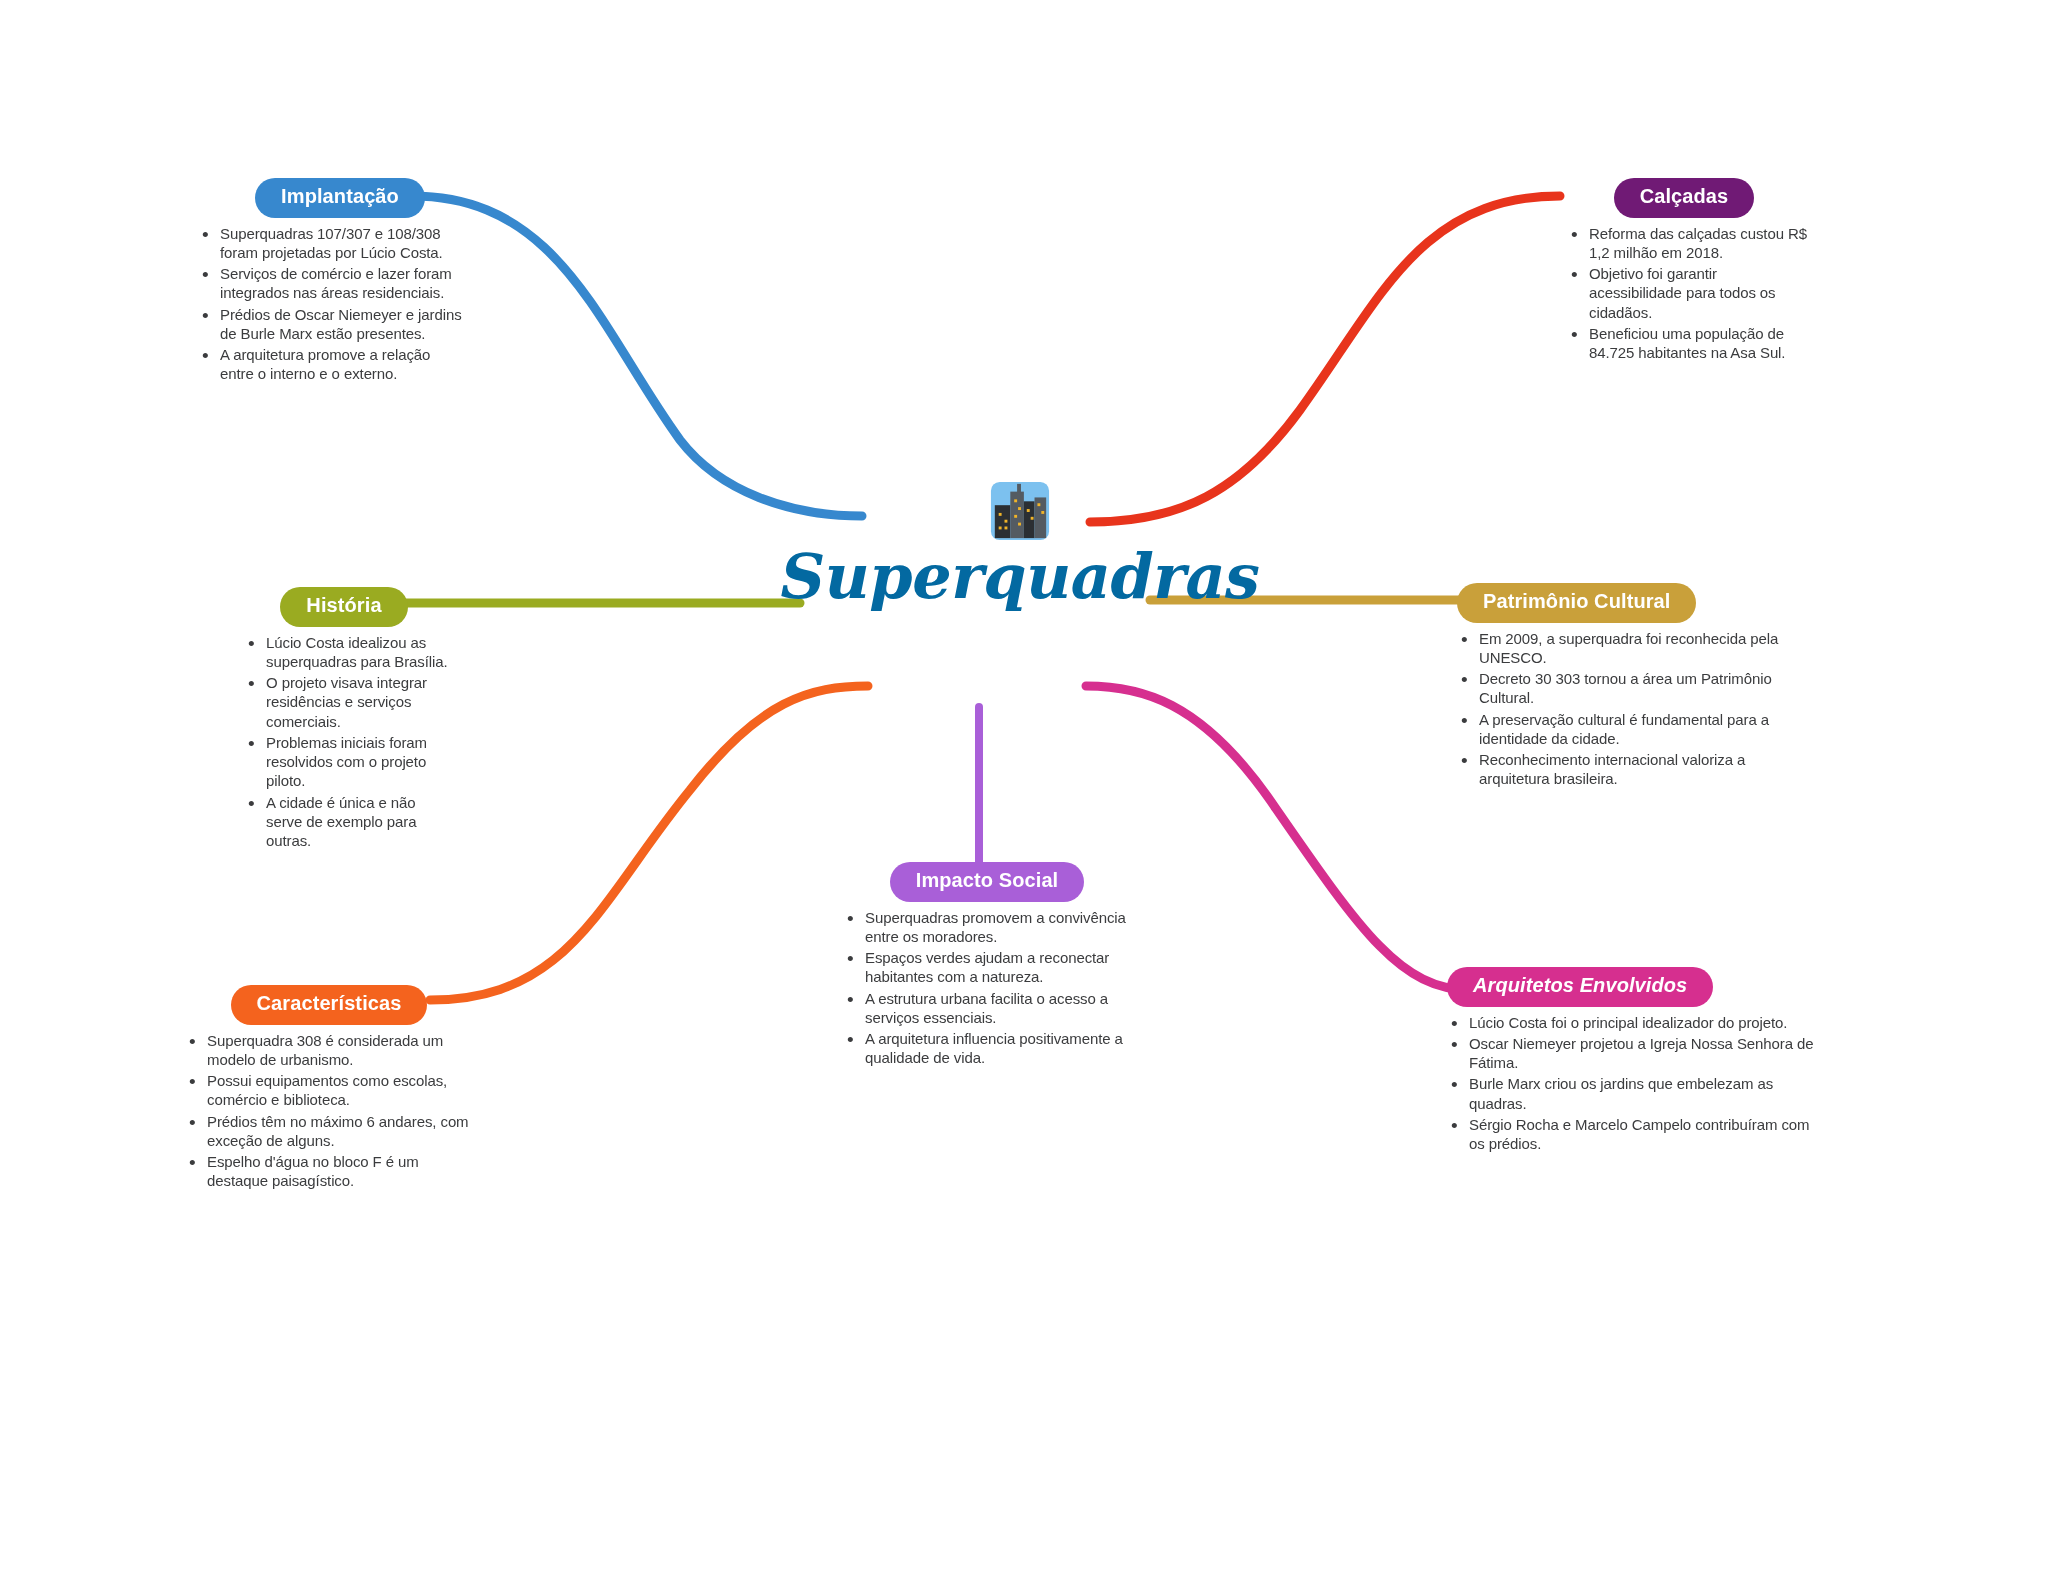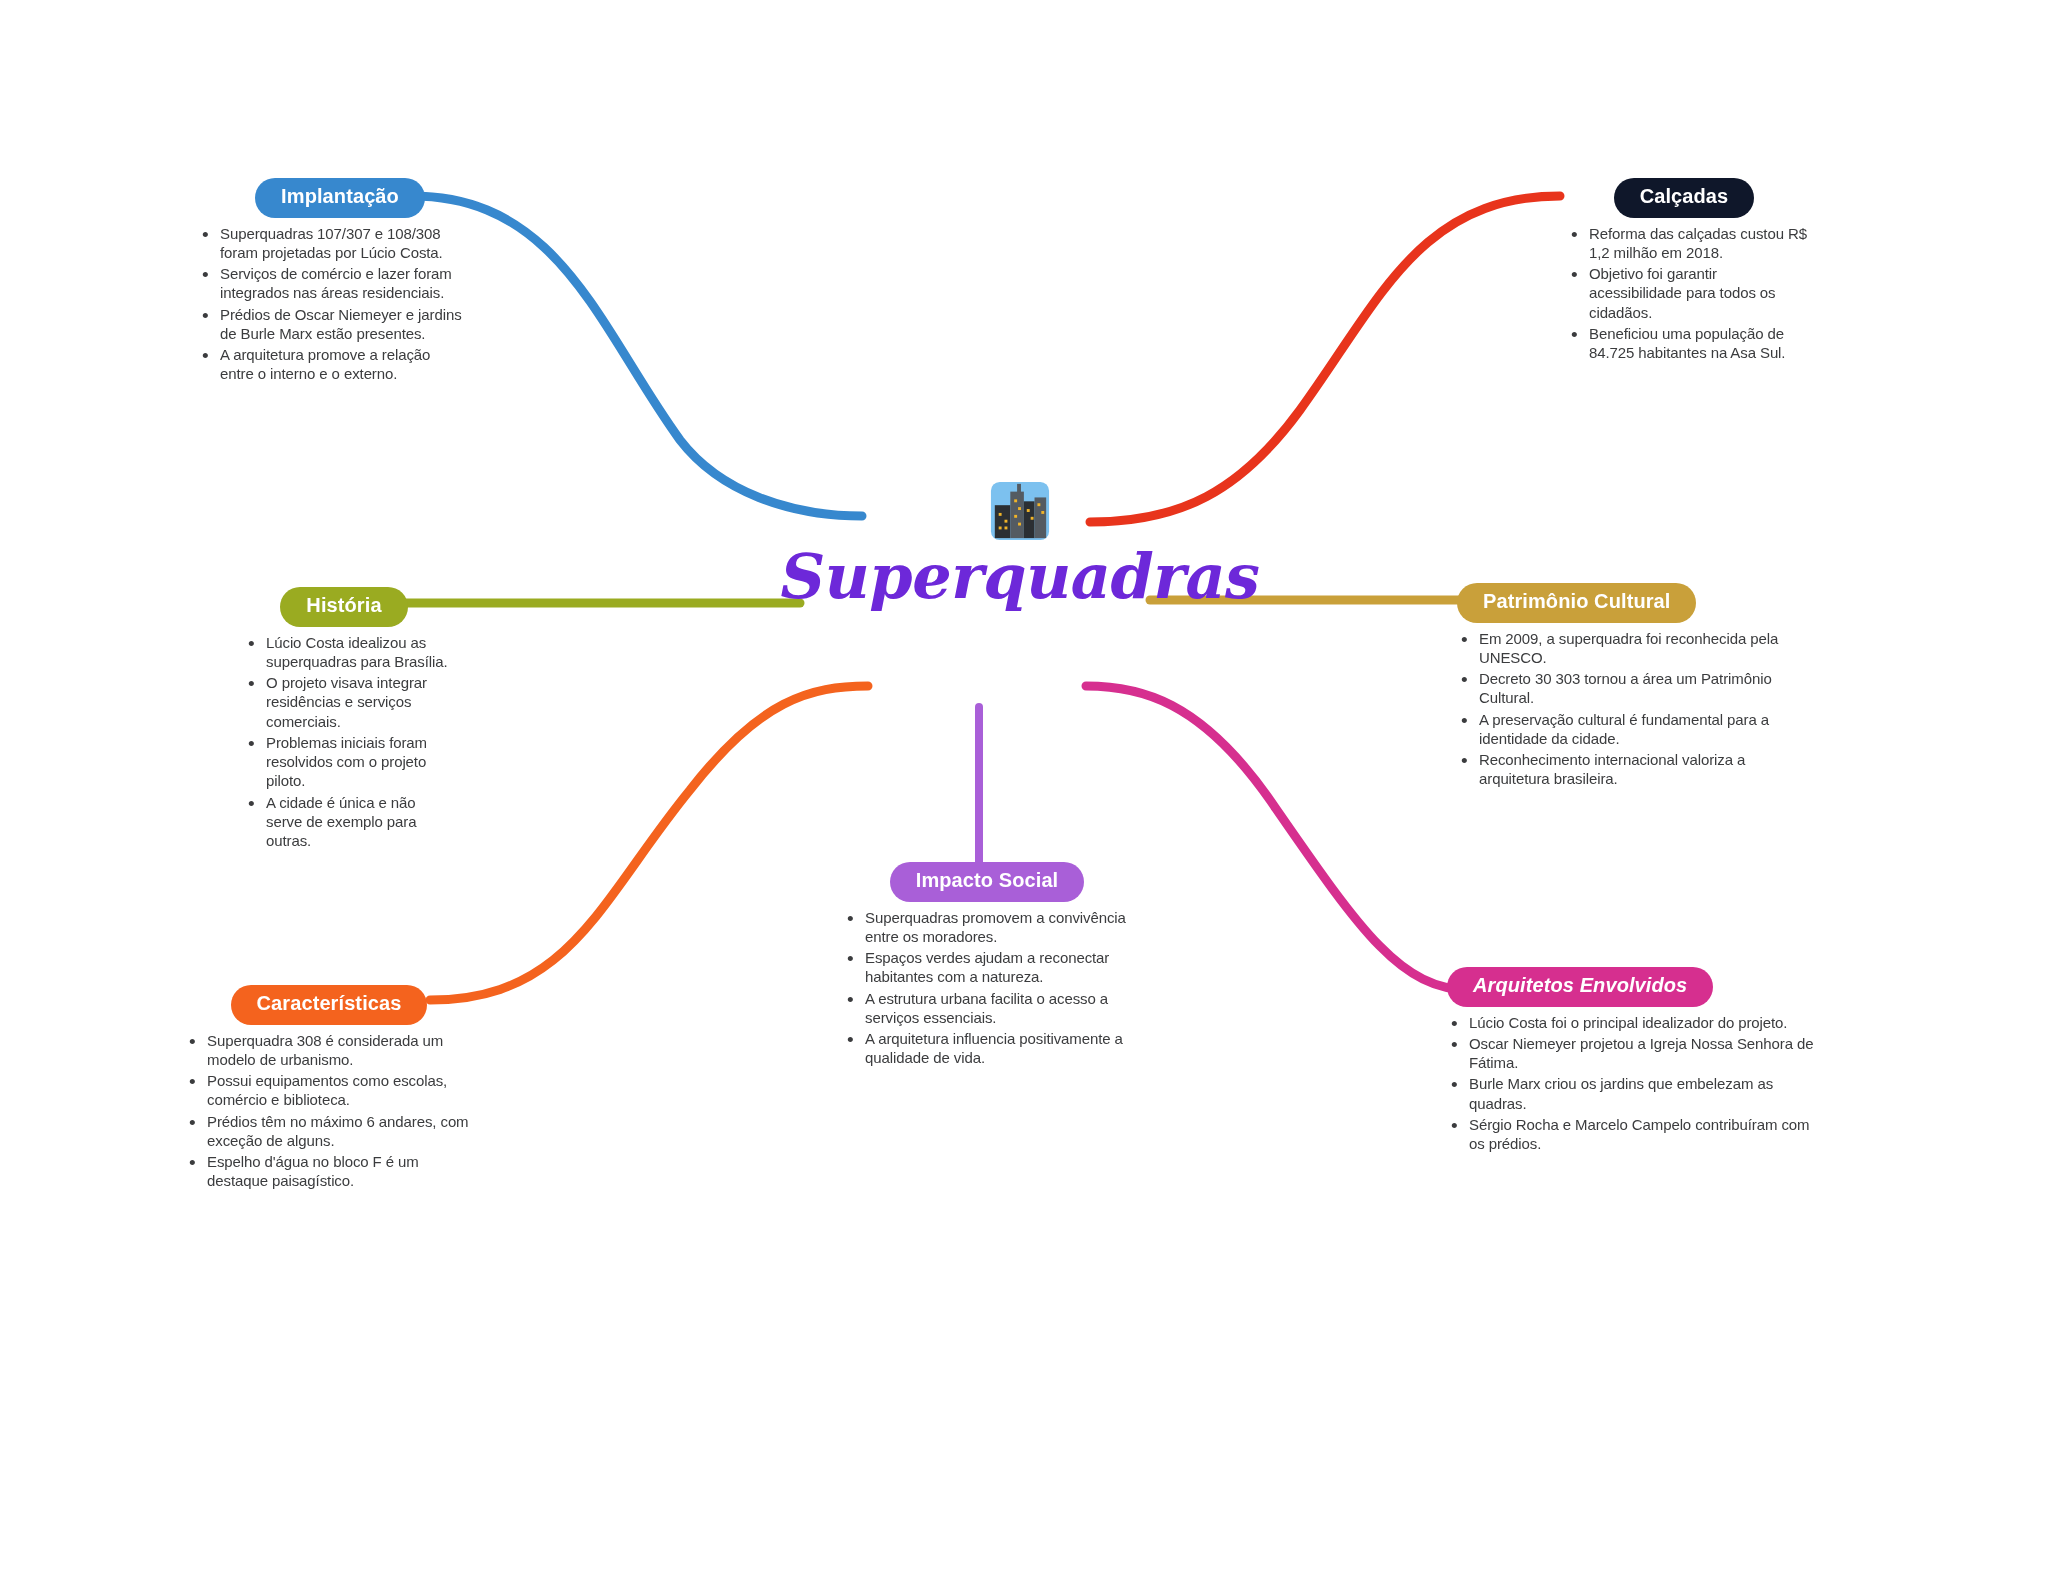--- a/index.html
+++ b/index.html
@@ -38,21 +38,21 @@
     display: block;
     margin: 0 auto 2px auto;
     width: 62px; height: 62px;
   }
   .center-icon svg { display:block; }
   .center-title {
     font-family: "DejaVu Serif", serif;
     font-style: italic;
     font-weight: 700;
     font-size: 62px;
-    color: #6d28d9;
+    color: #0369a1;
     letter-spacing: -0.5px;
     line-height: 1.05;
   }
 
   
   .branch {
     position: absolute;
     z-index: 4;
   }
   .pill {
@@ -203,21 +203,21 @@
     <ul class="bullets">
       <li>Superquadra 308 é considerada um modelo de urbanismo.</li>
       <li>Possui equipamentos como escolas, comércio e biblioteca.</li>
       <li>Prédios têm no máximo 6 andares, com exceção de alguns.</li>
       <li>Espelho d'água no bloco F é um destaque paisagístico.</li>
     </ul>
   </div>
 
   <div class="branch" id="b-calcadas">
     <div class="pill-row center">
-      <span class="pill" style="background: #0f172a;">Calçadas</span>
+      <span class="pill" style="background: #701a75;">Calçadas</span>
     </div>
     <ul class="bullets">
       <li>Reforma das calçadas custou R$ 1,2 milhão em 2018.</li>
       <li>Objetivo foi garantir acessibilidade para todos os cidadãos.</li>
       <li>Beneficiou uma população de 84.725 habitantes na Asa Sul.</li>
     </ul>
   </div>
 
   <div class="branch" id="b-patrimonio">
     <div class="pill-row right">

